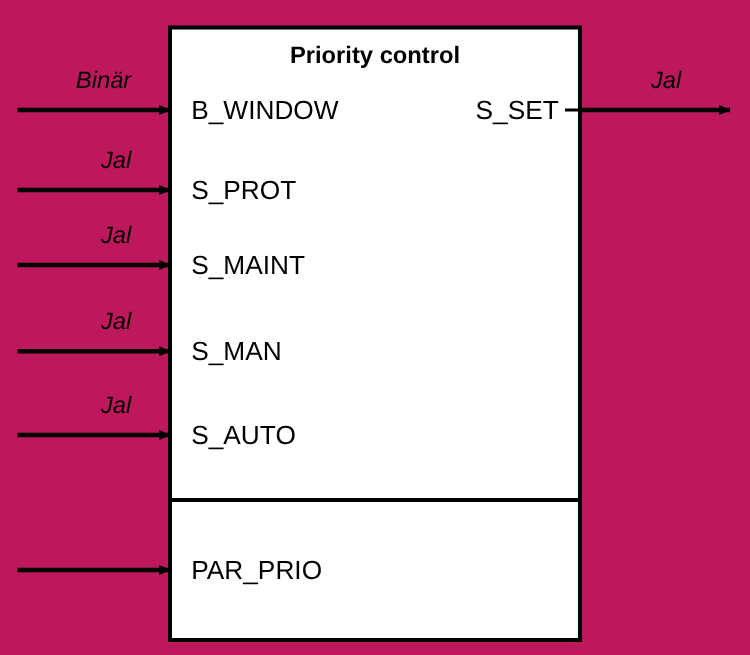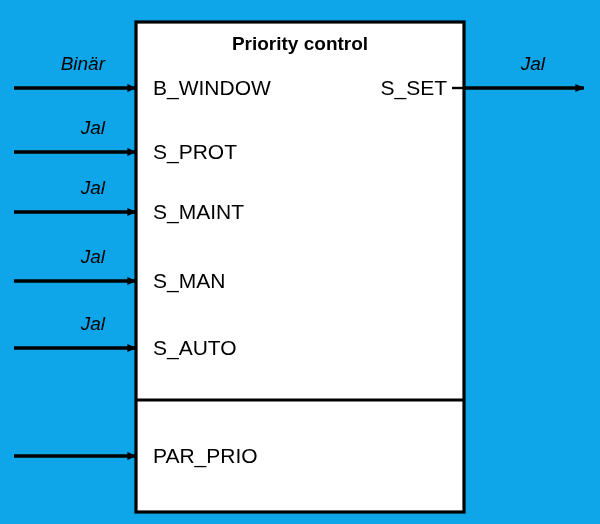--- a/index.html
+++ b/index.html
@@ -9,21 +9,21 @@
     background: #ffffff;
   }
   body {
     font-family: "Liberation Sans", sans-serif;
     color: #000000;
   }
   #canvas {
     position: relative;
     width: 600px;
     height: 524px;
-    background: #0ea5e9;
+    background: #be185d;
     overflow: hidden;
   }
   #diagram-svg {
     position: absolute;
     left: 0;
     top: 0;
     width: 600px;
     height: 524px;
     display: block;
   }

